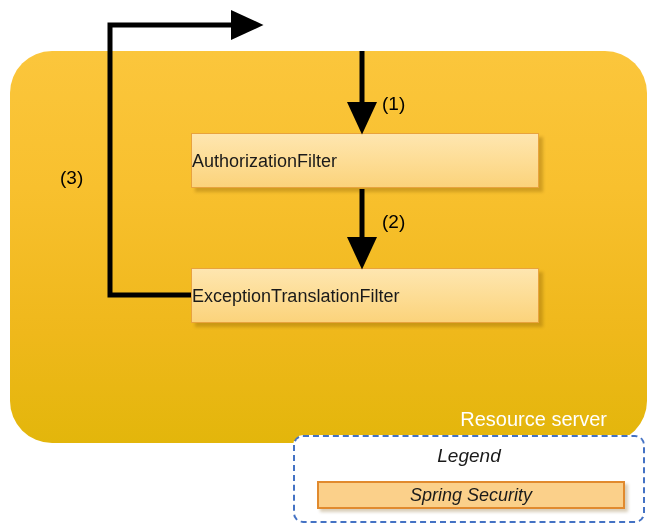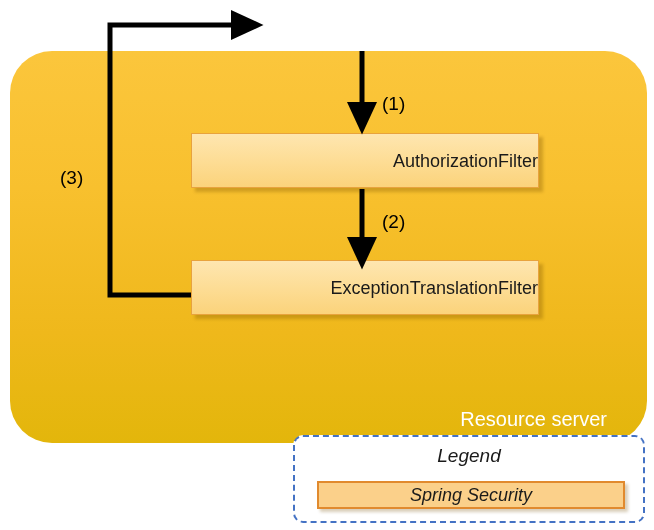--- a/index.html
+++ b/index.html
@@ -66,24 +66,24 @@
     position: absolute;
     left: 191px;
     width: 348px;
     height: 55px;
     background: linear-gradient(180deg, #FEE6B0 0%, #FDDC93 55%, #FBD37B 100%);
     border: 1px solid #E8A33D;
     box-sizing: border-box;
     box-shadow: 4px 4px 3px rgba(120, 80, 0, 0.30);
     display: flex;
     align-items: center;
-    justify-content: flex-end;
+    justify-content: flex-start;
   }
   .filter-box.authorization { top: 133px; }
-  .filter-box.exception { top: 260px; }
+  .filter-box.exception { top: 268px; }
   .filter-label {
     color: #1a1a1a;
     font-size: 18px;
     line-height: 22px;
   }
 
   
   .step-label {
     position: absolute;
     color: #000000;

